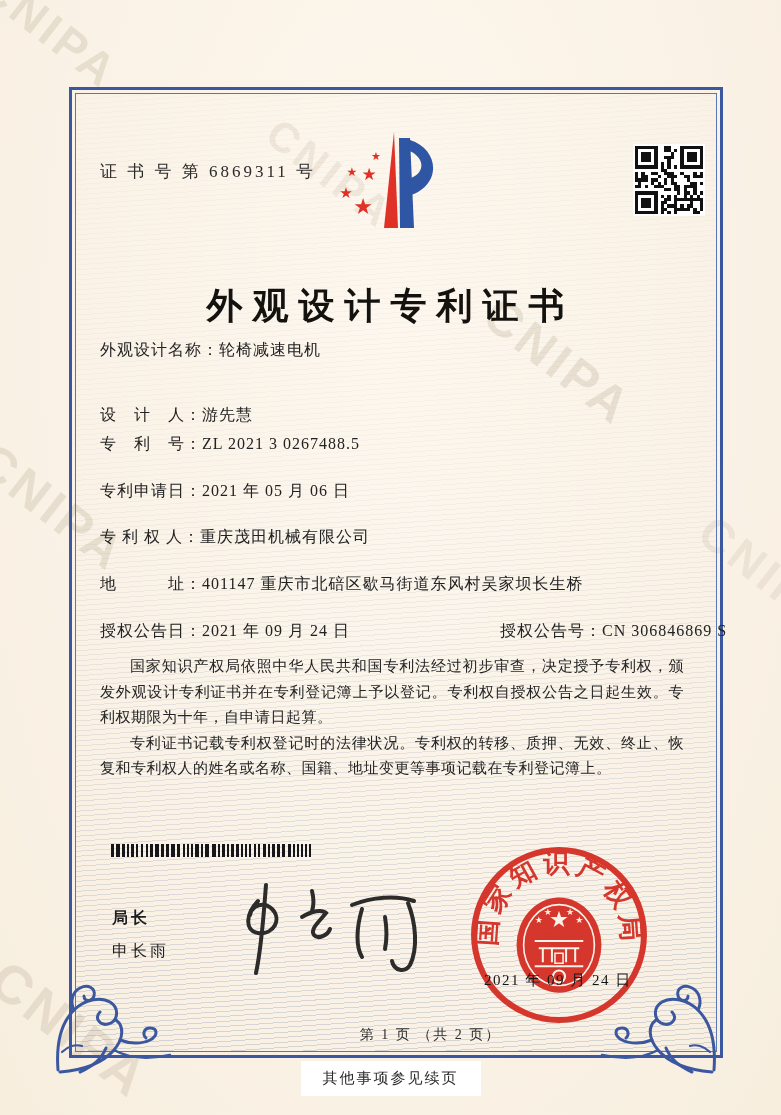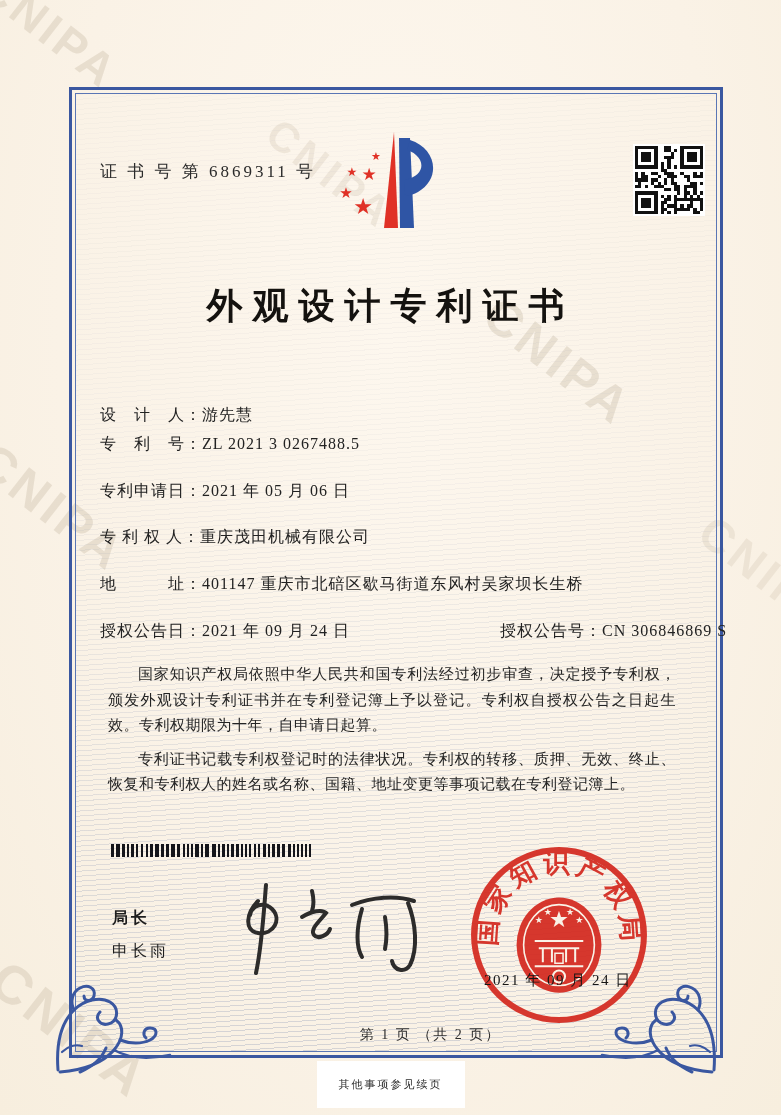--- a/index.html
+++ b/index.html
@@ -38,39 +38,39 @@
 
   
   .row{position:absolute;left:100px;font-size:16px;color:#222;letter-spacing:1px;white-space:nowrap;}
   .row .lab{color:#222;}
   .row .val{color:#222;}
   .grant-no-pair{position:absolute;left:400px;top:0;}
 
   
   .body-text{position:absolute;left:100px;top:654px;width:584px;
     font-size:15px;line-height:25.5px;color:#242424;text-align:justify;letter-spacing:0.5px;}
-  .body-text p{margin:8px;text-indent:2em;}
+  .body-text p{margin:0;text-indent:2em;}
 
   
   .barcode{position:absolute;left:110px;top:844px;width:204px;height:13px;}
 
   
   .director-title{position:absolute;left:112px;top:908px;font-size:16px;letter-spacing:3px;color:#1e1e1e;font-weight:bold;}
   .director-name{position:absolute;left:112px;top:941px;font-size:16px;letter-spacing:3px;color:#1e1e1e;text-align:right;}
   .signature{position:absolute;left:228px;top:878px;width:210px;height:102px;}
 
   
   .seal{position:absolute;left:468px;top:844px;width:182px;height:182px;opacity:0.92;}
   .seal-date{position:absolute;left:484px;top:971px;font-size:15px;letter-spacing:1.5px;color:#161616;z-index:6;}
 
   
   .page-indicator{position:absolute;left:0;top:1026px;width:781px;text-align:center;
     font-size:14px;letter-spacing:2px;color:#2b2b2b;padding-left:40px;}
   .note-box{position:absolute;left:50%;top:1061px;transform:translateX(-50%);
-    background:#ffffff;padding:16px 22px;font-size:11px;letter-spacing:2px;color:#2b2b2b;white-space:nowrap;}
+    background:#ffffff;padding:8px 22px;font-size:15px;letter-spacing:2px;color:#2b2b2b;white-space:nowrap;}
 </style>
 </head>
 <body>
 
 <div class="page">
 
   <div class="wm" style="left:-30px;top:2px;font-size:46px;">CNIPA</div>
   <div class="wm" style="left:256px;top:150px;font-size:42px;color:rgba(208,196,174,0.30);">CNIPA</div>
   <div class="wm" style="left:472px;top:332px;font-size:50px;">CNIPA</div>
   <div class="wm" style="left:-34px;top:478px;font-size:50px;">CNIPA</div>
@@ -252,20 +252,23 @@
       <text x="40" y="36" font-size="11">★</text>
       <text x="33" y="56" font-size="17">★</text>
       <text x="16" y="52" font-size="12">★</text>
       <text x="10" y="74" font-size="15">★</text>
       <text x="27" y="90" font-size="22">★</text>
     </g>
   </svg>
 
   <div class="title">外观设计专利证书</div>
 
+  <div class="row" style="top:340px">
+    <span class="lab">外观设计名称：</span><span class="val">轮椅减速电机</span>
+  </div>
   <div class="row" style="top:405px">
     <span class="lab">设　计　人：</span><span class="val">游先慧</span>
   </div>
   <div class="row" style="top:434px">
     <span class="lab">专　利　号：</span><span class="val">ZL 2021 3 0267488.5</span>
   </div>
   <div class="row" style="top:481px">
     <span class="lab">专利申请日：</span><span class="val">2021 年 05 月 06 日</span>
   </div>
   <div class="row" style="top:527px">

